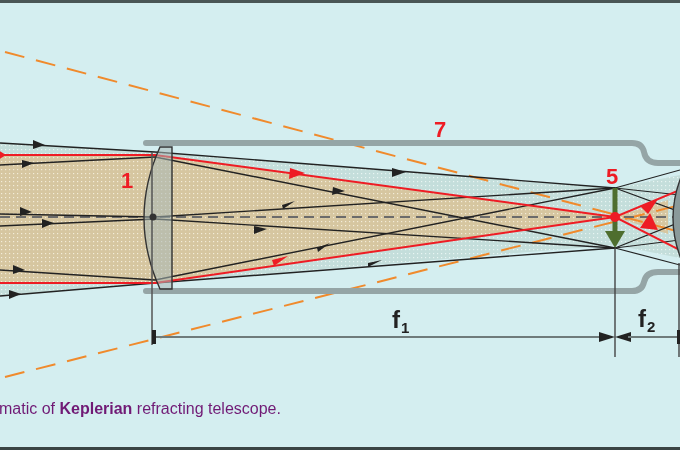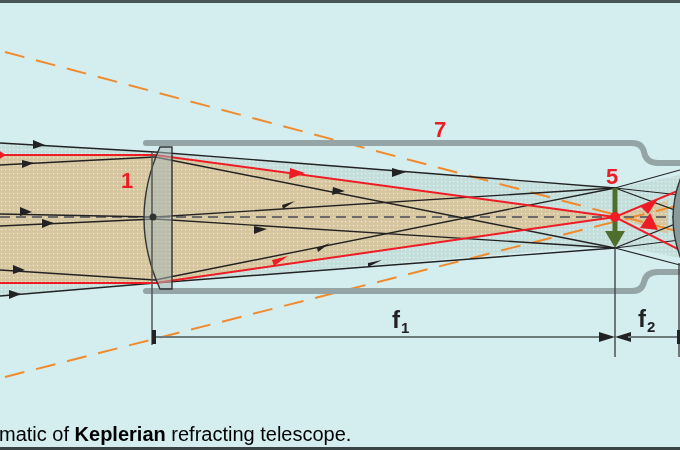--- a/index.html
+++ b/index.html
@@ -1,21 +1,21 @@
 <!DOCTYPE html>
 <html><head>
   <meta charset="utf-8">
   <style>
     html, body { margin: 0; padding: 0; }
     body { width: 680px; height: 450px; overflow: hidden; background: #d4eef0; font-family: "Liberation Sans", sans-serif; }
     .frame { position: relative; width: 680px; height: 450px; background: #d4eef0; }
     .top-bar { position: absolute; left: 0; top: 0; width: 680px; height: 3px; background: #4a5656; }
     .bottom-bar { position: absolute; left: 0; bottom: 0; width: 680px; height: 3px; background: #3a4444; }
     svg.diagram { position: absolute; left: 0; top: 0; }
-    .caption { position: absolute; left: -1px; top: 423px; font-size: 20px; color: #000000; white-space: nowrap; }
+    .caption { position: absolute; left: -1px; top: 400px; font-size: 16px; color: #701a75; white-space: nowrap; }
     .caption b { font-weight: bold; }
     .lbl-red { font-family: "Liberation Sans", sans-serif; font-weight: bold; fill: #ee1c24; font-size: 22px; }
     .lbl-f { font-family: "Liberation Sans", sans-serif; font-weight: bold; fill: #222; font-size: 24px; }
     .lbl-sub { font-family: "Liberation Sans", sans-serif; font-weight: bold; fill: #222; font-size: 15px; }
   </style>
 </head>
 <body>
 
 <div class="frame">
   <div class="top-bar"></div>

